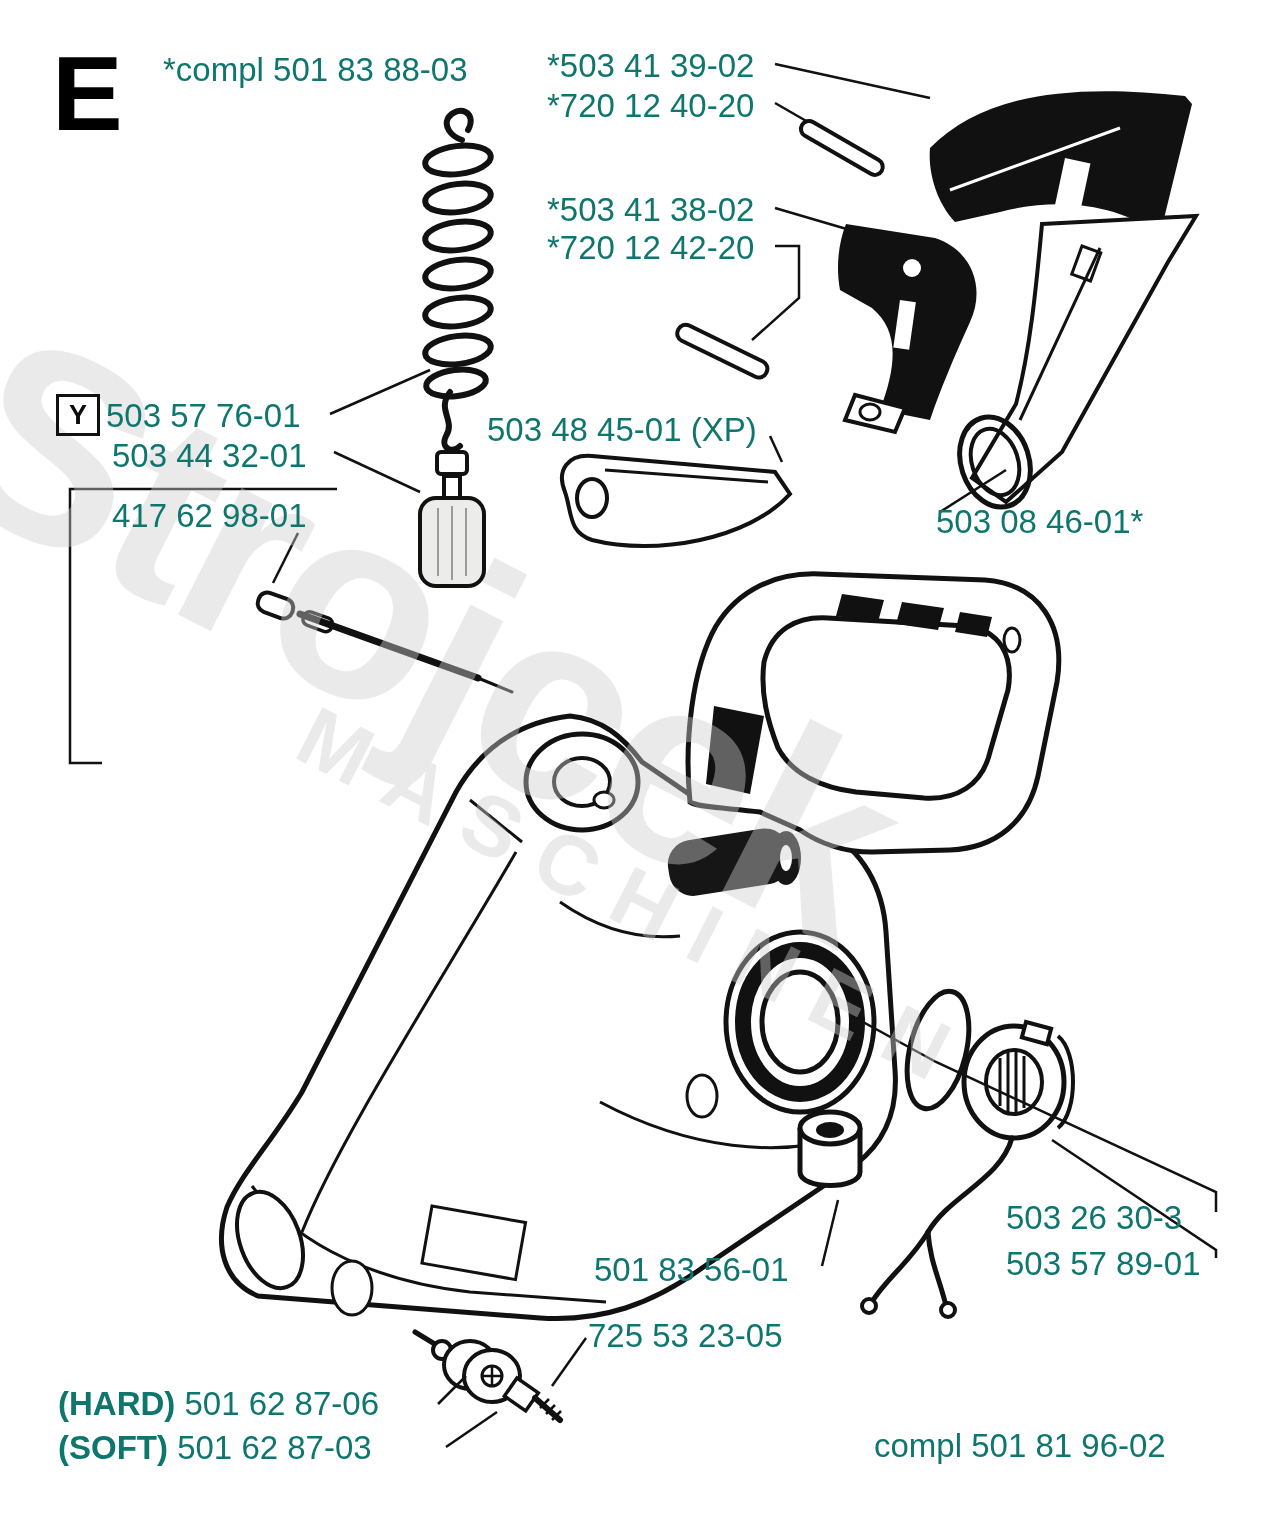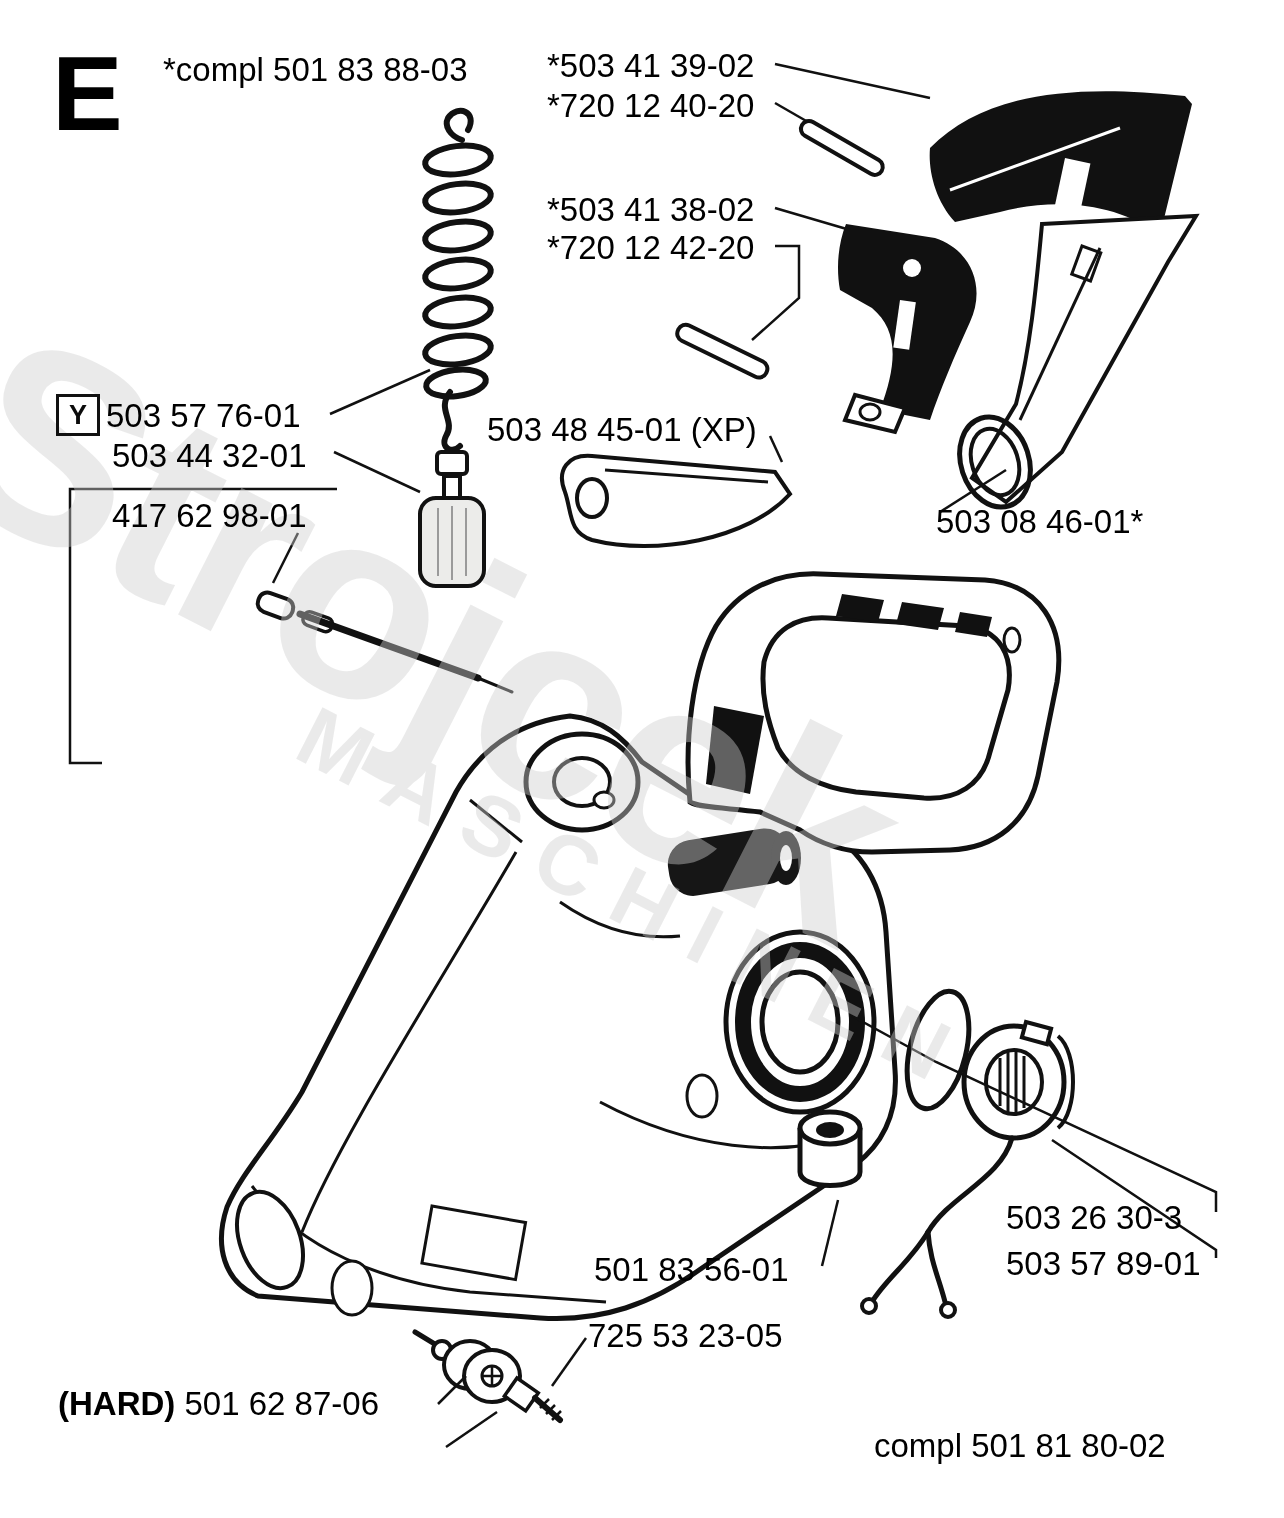--- a/index.html
+++ b/index.html
@@ -3,21 +3,21 @@
 <meta charset="utf-8">
 <style>
   html,body{margin:0;padding:0;background:#fff;}
   #page{position:relative;width:1284px;height:1518px;background:#ffffff;overflow:hidden;
         font-family:"Liberation Sans",sans-serif;}
   #art{position:absolute;left:0;top:0;z-index:1;}
   #watermark{position:absolute;left:30px;top:300px;z-index:2;transform:rotate(27deg);
              transform-origin:left top;pointer-events:none;opacity:.42;color:#cfcfcf;}
   #watermark .wm1{font-size:268px;font-weight:700;line-height:.9;letter-spacing:-6px;white-space:nowrap;}
   #watermark .wm2{font-size:84px;font-weight:700;letter-spacing:26px;margin-left:440px;margin-top:-30px;white-space:nowrap;}
-  .lbl{position:absolute;z-index:3;font-size:33px;line-height:1.12;color:#000000;white-space:nowrap;}
+  .lbl{position:absolute;z-index:3;font-size:33px;line-height:1.12;color:#0f766e;white-space:nowrap;}
   .big-letter{position:absolute;z-index:3;left:52px;top:40px;font-size:106px;font-weight:700;color:#000;line-height:1;}
   .bold{font-weight:700;text-align:center;}
   .ybox{position:absolute;z-index:3;left:56px;top:394px;width:38px;height:36px;border:3px solid #111;
         display:flex;align-items:center;justify-content:center;font-size:27px;font-weight:700;color:#0b0b0b;}
 </style>
 </head>
 <body>
 
 <div id="page">
 
@@ -202,16 +202,17 @@
   <div class="lbl" style="left:112px;top:498px">417 62 98-01</div>
   <div class="lbl" style="left:487px;top:412px">503 48 45-01 (XP)</div>
   <div class="lbl" style="left:936px;top:504px">503 08 46-01*</div>
 
   <div class="lbl" style="left:1006px;top:1200px">503 26 30-3</div>
   <div class="lbl" style="left:1006px;top:1246px">503 57 89-01</div>
   <div class="lbl" style="left:594px;top:1252px">501 83 56-01</div>
   <div class="lbl" style="left:588px;top:1318px">725 53 23-05</div>
 
   <div class="lbl" style="left:58px;top:1386px"><span class="bold">(HARD)</span> <span>501 62 87-06</span></div>
-
-  <div class="lbl" style="left:874px;top:1428px">compl 501 81 80-02</div>
+  <div class="lbl" style="left:58px;top:1430px"><span class="bold">(SOFT)</span> <span>501 62 87-03</span></div>
+
+  <div class="lbl" style="left:874px;top:1428px">compl 501 81 96-02</div>
 
 </div>
 
 </body></html>

